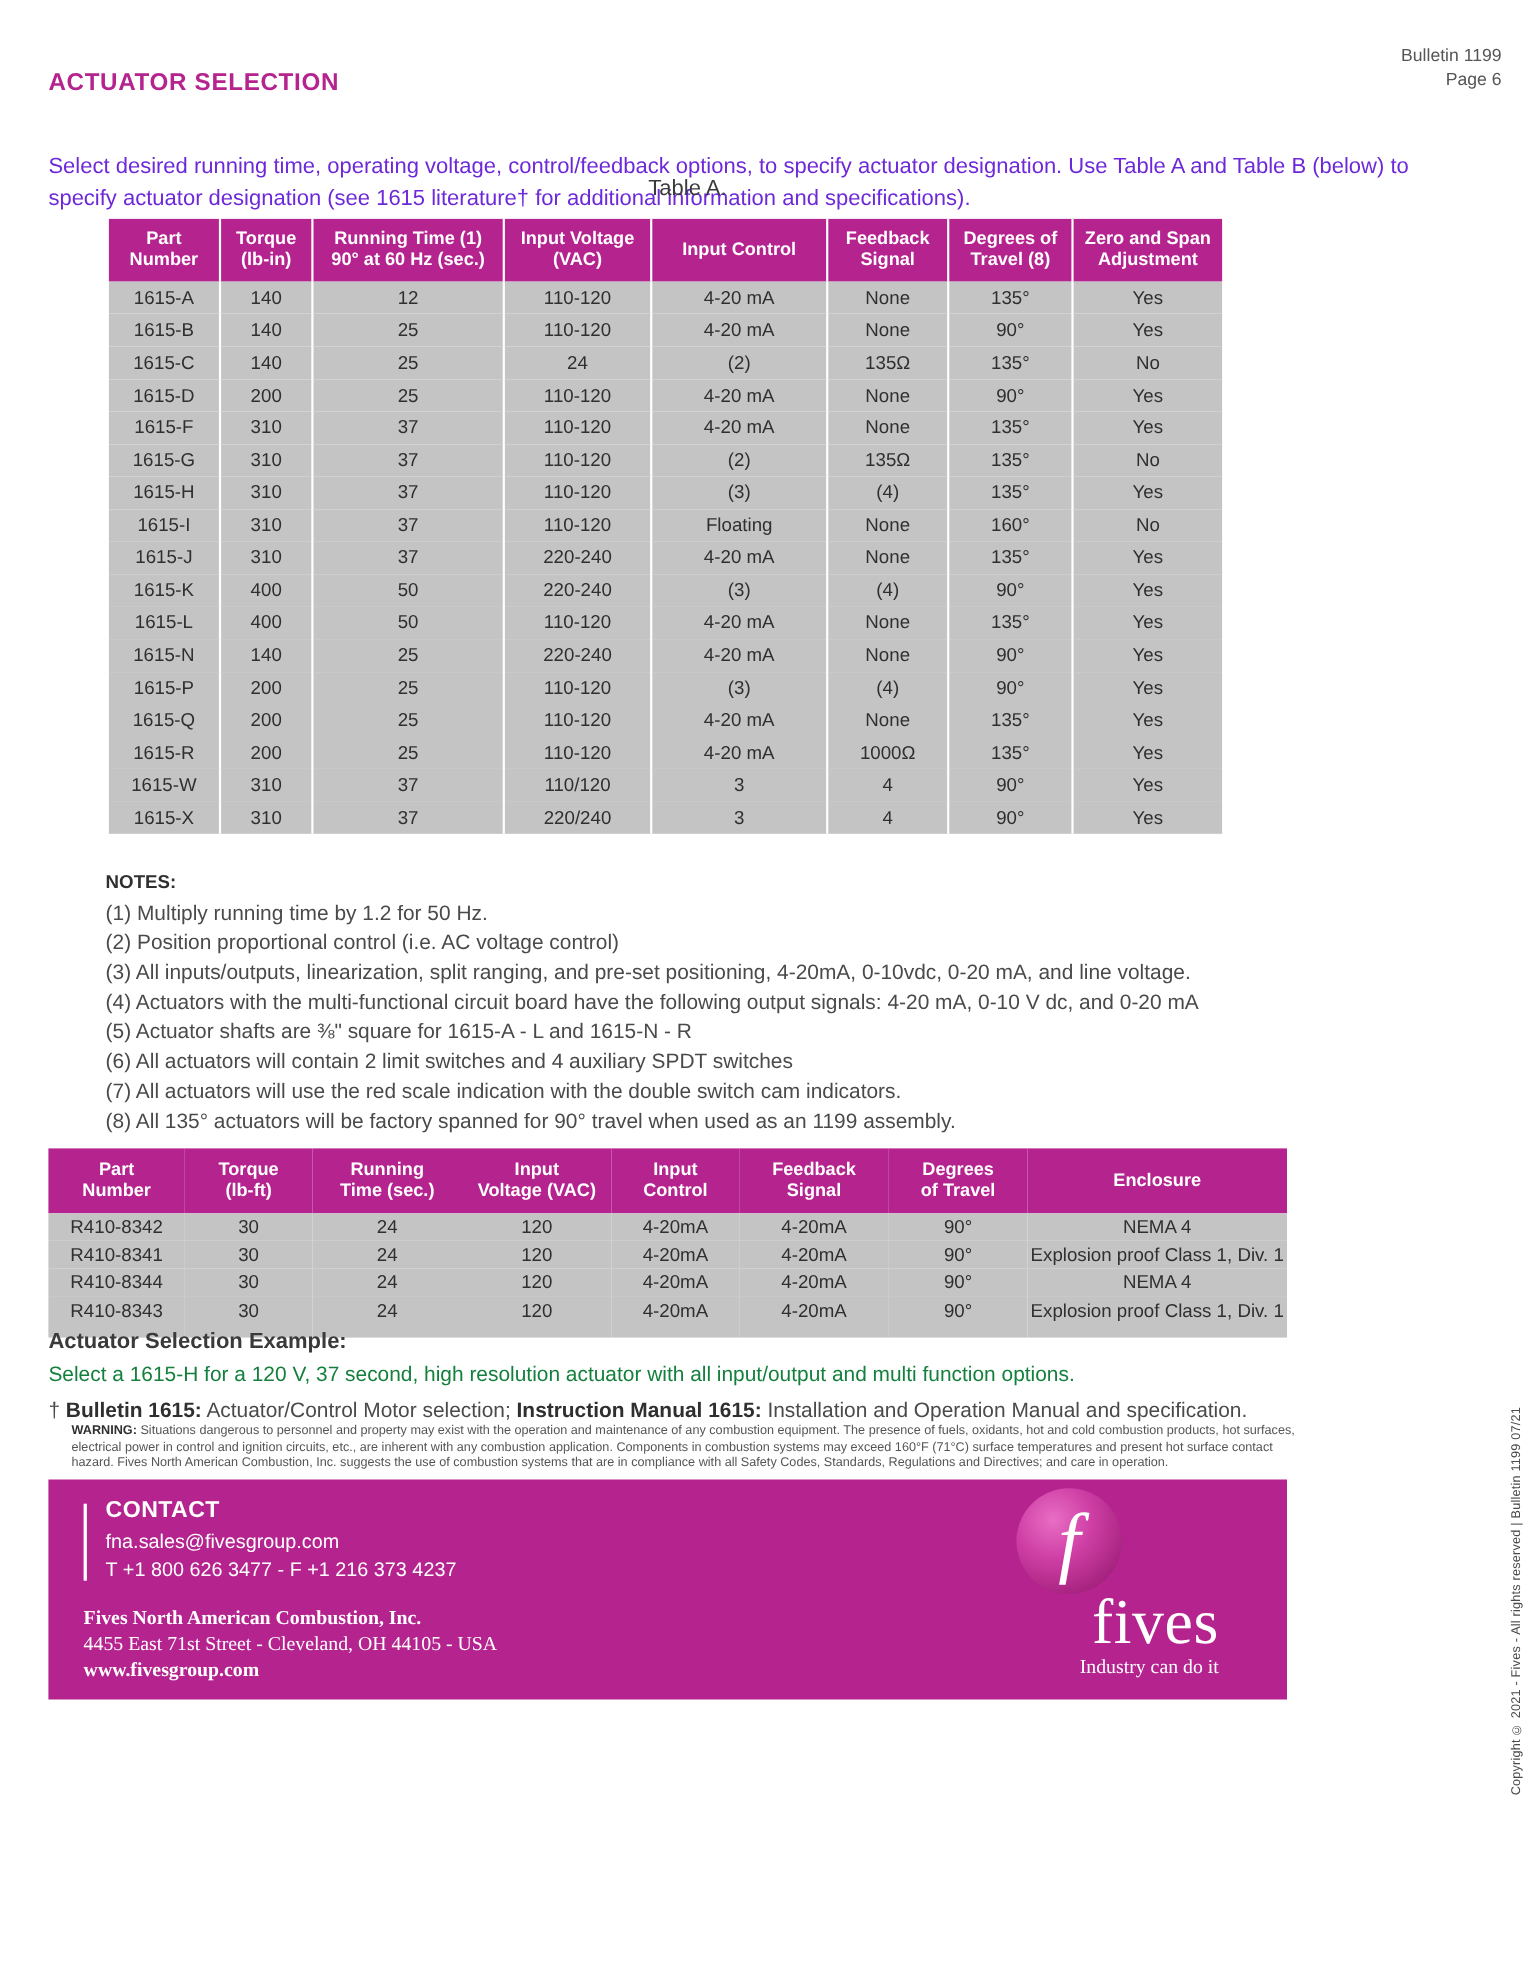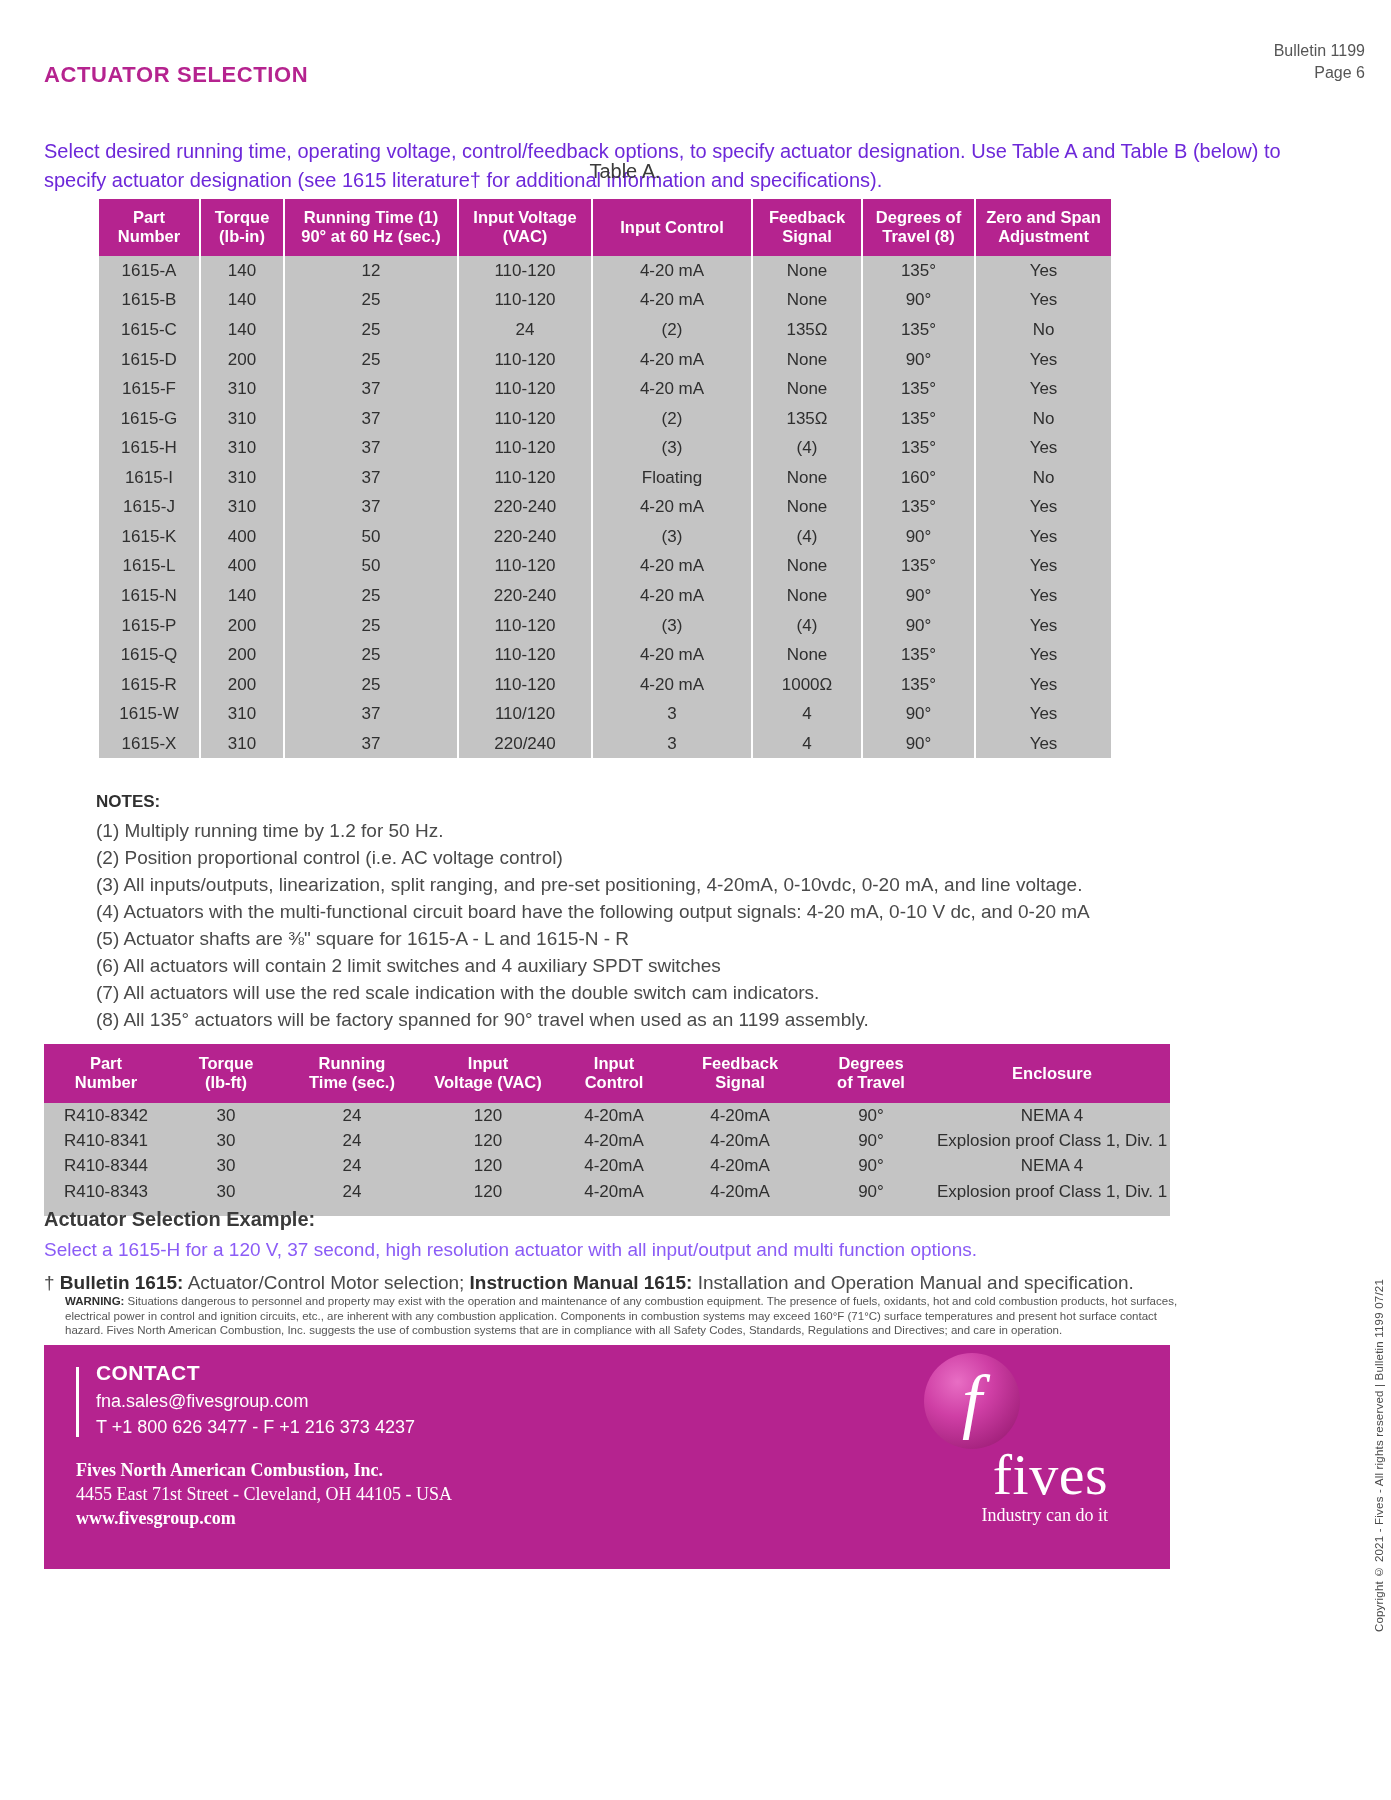--- a/index.html
+++ b/index.html
@@ -62,37 +62,37 @@
     padding:10px 2px; line-height:1.18; text-align:center; vertical-align:middle;
   }
   table.gridB td{
     background:#c4c4c4; color:#2f2f2f; font-size:17px;
     padding:2px 2px; text-align:center; line-height:1.25;margin-left:34px;
   }
   table.gridB tr.pad td{ padding-bottom:14px; }
 
   
   .ex-title{ position:absolute; left:44px; top:1208px; font-size:20px; font-weight:bold; color:#3a3a3a; }
-  .ex-body { position:absolute; left:44px; top:1239px; font-size:19px; color:#8b5cf6; width:1120px;}
+  .ex-body { position:absolute; left:44px; top:1239px; font-size:19px; color:#15803d; width:1120px;}
   .dagger  { position:absolute; left:44px; top:1272px; font-size:19px; color:#4a4a4a; width:1120px;}
   .dagger b{ color:#2f2f2f; }
   .warning { position:absolute; left:44px; top:1294px; width:1120px; font-size:11.5px;
              line-height:1.28; color:#555;margin-left:21px; }
   .warning b{ color:#2f2f2f; }
 
   
   .sidecopy{
     position:absolute; right:6px; bottom:168px;
     writing-mode:vertical-rl; transform:rotate(180deg);
     font-size:11.5px; color:#4a4a4a; letter-spacing:.2px;
   }
 
   
   .footer{
-    position:absolute; left:44px; top:1345px; width:1126px; height:224px;
+    position:absolute; left:44px; top:1345px; width:1126px; height:200px;
     background:#b5238f; color:#ffffff;
   }
   .fbar{ position:absolute; left:32px; top:22px; width:3px; height:70px; background:#ffffff; }
   .contact-h{ position:absolute; left:52px; top:16px; font-size:21px; font-weight:bold; letter-spacing:.4px;}
   .contact-e{ position:absolute; left:52px; top:46px; font-size:18px; }
   .contact-p{ position:absolute; left:52px; top:72px; font-size:18px; }
   .co-name  { position:absolute; left:32px; top:115px; font-size:18px; font-weight:bold;
               font-family:"Liberation Serif", serif;}
   .co-addr  { position:absolute; left:32px; top:139px; font-size:18px;
               font-family:"Liberation Serif", serif;}

